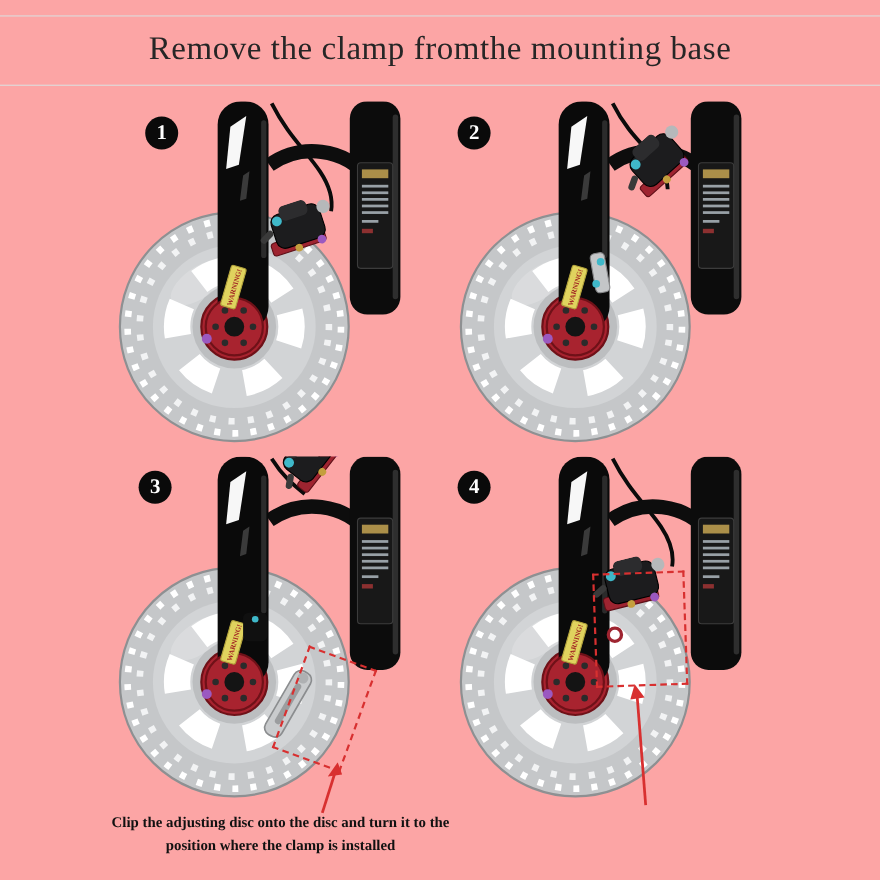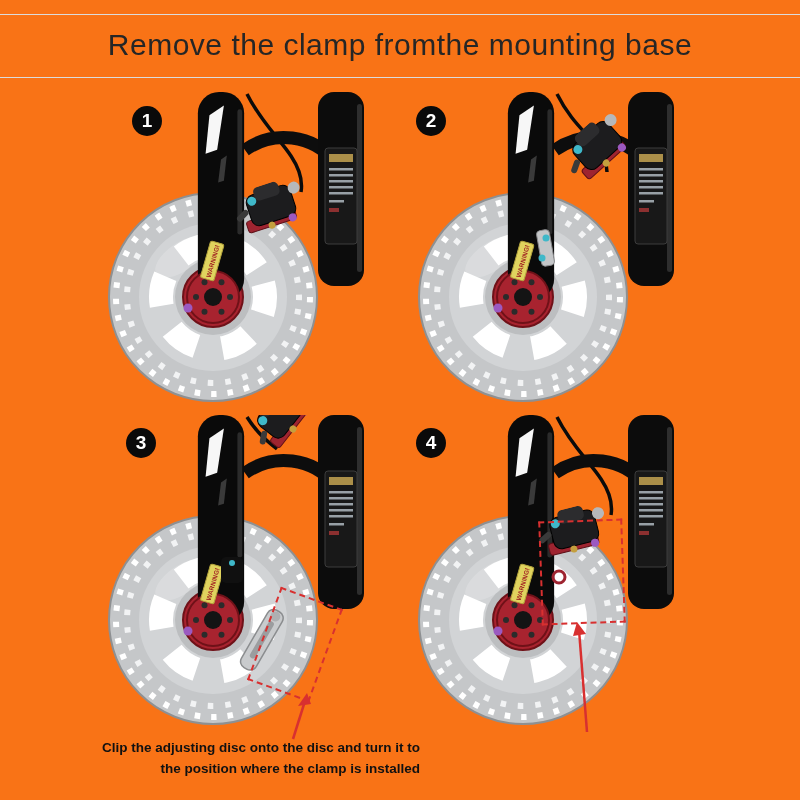--- a/index.html
+++ b/index.html
@@ -1,34 +1,34 @@
 <!DOCTYPE html>
 <html><head>
 <meta charset="utf-8">
 <style>
   html,body{margin:0;padding:0;background:#ffffff;}
-  #page{position:relative;width:800px;height:800px;background:#f97316;overflow:hidden;
-        font-family:Liberation Sans, sans-serif;}
+  #page{position:relative;width:800px;height:800px;background:#fca5a5;overflow:hidden;
+        font-family:Liberation Serif, serif;}
   .title-band{position:absolute;top:14px;left:0;right:0;
       border-top:1px solid #dcdcdc;border-bottom:1px solid #dcdcdc;
       padding:13px 0 15px;text-align:center;}
   .title-band h1{margin:0;font-size:30px;font-weight:400;color:#262626;letter-spacing:.5px;}
   .step-photo{position:absolute;width:295px;height:315px;}
   #step1{left:95px;top:92px;}
   #step2{left:405px;top:92px;}
   #step3{left:95px;top:415px;}
   #step4{left:405px;top:415px;}
   .badge{position:absolute;width:30px;height:30px;border-radius:50%;background:#0a0a0a;
       color:#ffffff;display:flex;align-items:center;justify-content:center;
       font-size:19px;font-weight:bold;z-index:5;}
   #badge1{left:132px;top:106px;}
   #badge2{left:416px;top:106px;}
   #badge3{left:126px;top:428px;}
   #badge4{left:416px;top:428px;}
-  .caption{position:absolute;text-align:right;font-size:13.5px;font-weight:600;
+  .caption{position:absolute;text-align:center;font-size:13.5px;font-weight:600;
       color:#111111;line-height:1.55;}
   #caption3{left:90px;top:738px;width:330px;}
   #caption4{left:425px;top:738px;width:340px;}
   .dash-box{position:absolute;border:2px dashed #d83030;z-index:4;}
   #box3{left:262px;top:595px;width:62px;height:95px;transform:rotate(20deg);}
   #box4{left:540px;top:520px;width:80px;height:100px;transform:rotate(-2deg);}
   .arrow{position:absolute;z-index:4;}
   #arrow3{left:285px;top:693px;}
   #arrow4{left:565px;top:622px;}
 </style>

